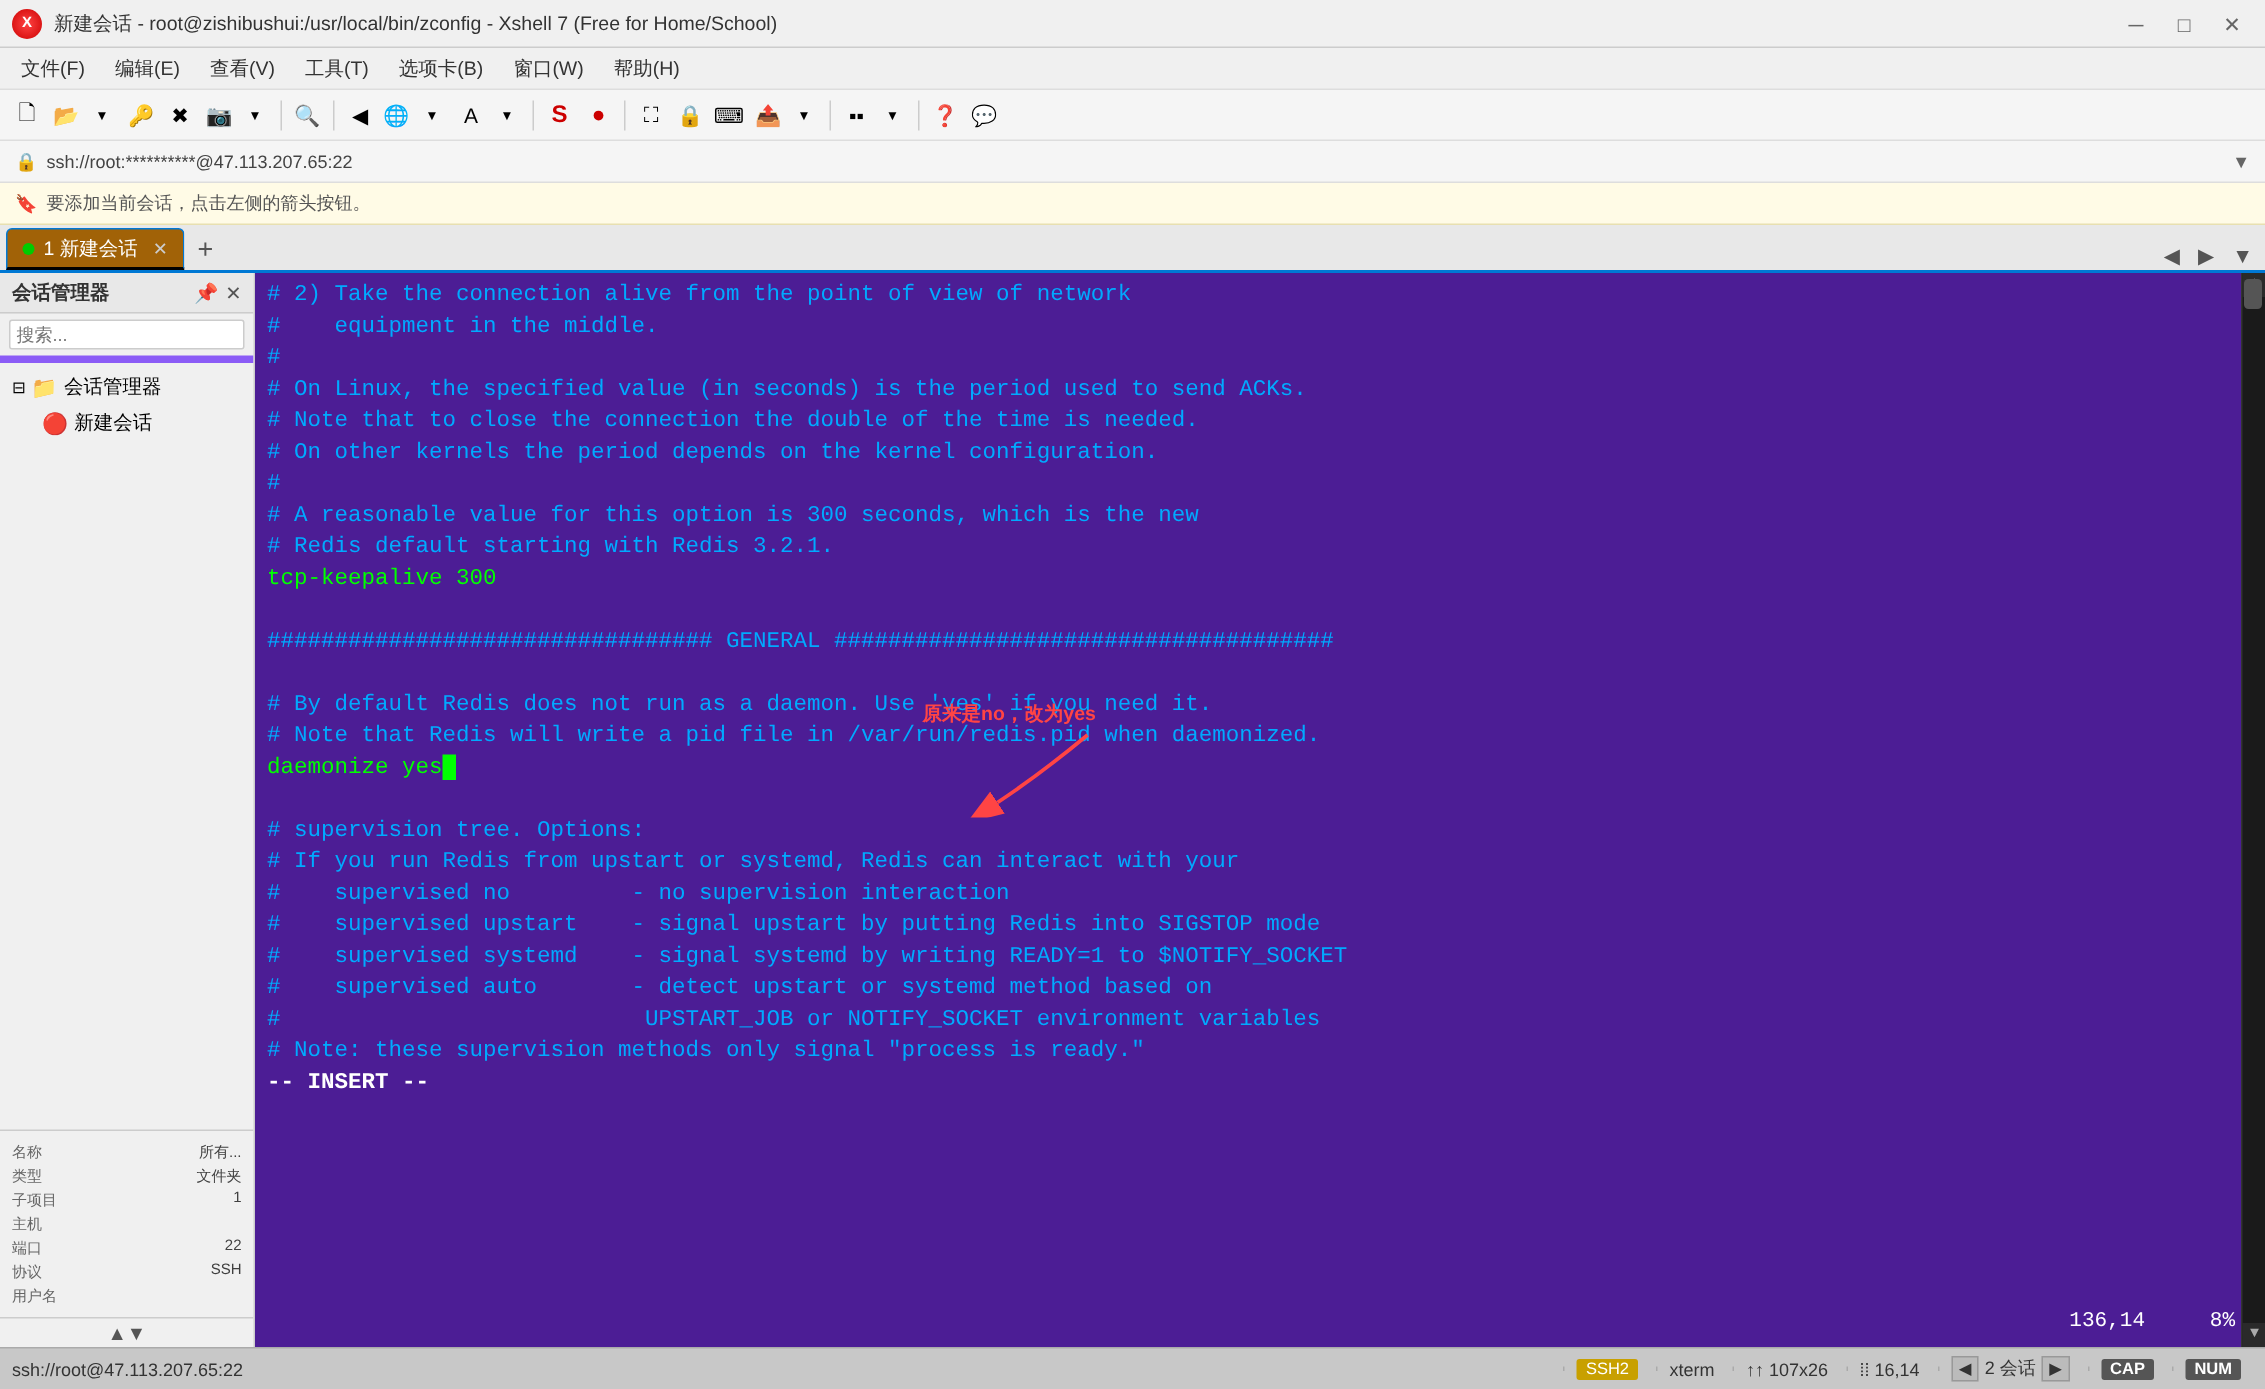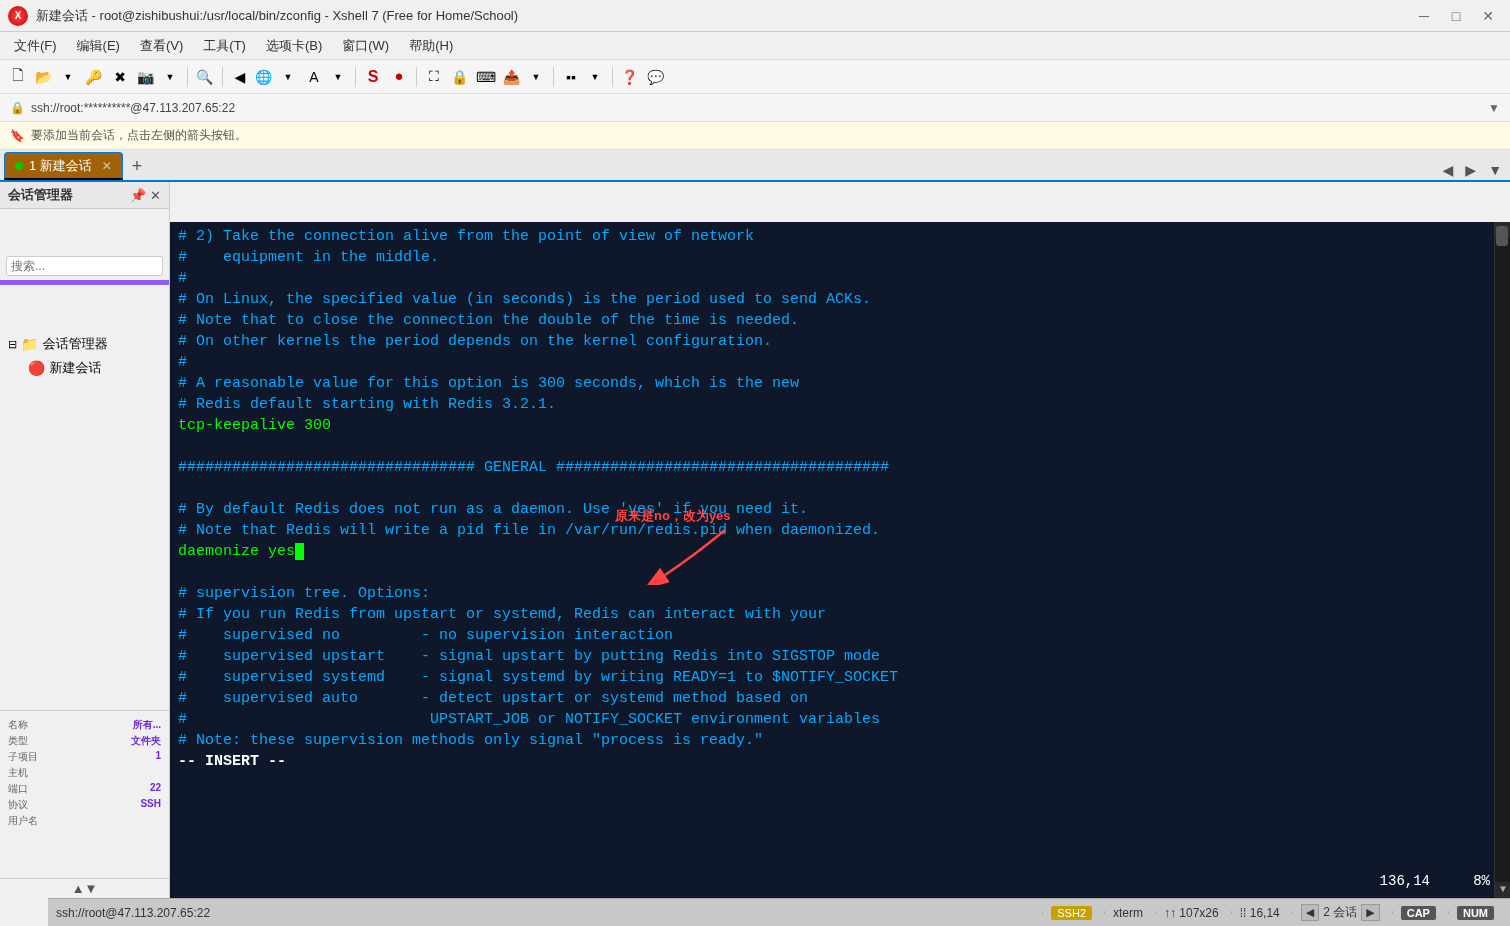--- a/index.html
+++ b/index.html
@@ -157,21 +157,20 @@
     }
 
     
     .sidebar {
       width: 170px;
       background: #f0f0f0;
       border-right: 1px solid #ccc;
       display: flex;
       flex-direction: column;
       overflow: hidden;
-      gap: 43px;
     }
     .sidebar-header {
       display: flex;
       align-items: center;
       padding: 4px 8px;
       border-bottom: 1px solid #ccc;
       background: #e8e8e8;
     }
     .sidebar-title {
       font-size: 13px; font-weight: bold; color: #333; flex: 1;
@@ -209,39 +208,38 @@
       padding: 6px 8px;
       font-size: 10px;
       color: #333;
     }
     .info-row {
       display: flex;
       justify-content: space-between;
       padding: 1px 0;
     }
     .info-label { color: #666; }
-    .info-value { color: #6d28d9; font-weight: 700; }
+    .info-value { color: #404040; font-weight: 400; }
     .sidebar-scroll-btn {
       display: flex; align-items: center; justify-content: center;
       padding: 2px;
       border-top: 1px solid #ccc;
     }
 
     
     .terminal {
       flex: 1;
-      background: #0f172a;
+      background: #4c1d95;
       overflow: hidden;
       position: relative;
       font-family: 'Courier New', Consolas, monospace;
       font-size: 15px;
       line-height: 1.4;
       padding: 4px 8px;
       color: #00ff00;
-      margin-top: 40px;
     }
     .terminal .line {
       white-space: pre;
       display: block;
     }
     .terminal .comment { color: #00aaff; }
     .terminal .normal { color: #00ff00; }
     .terminal .section { color: #00aaff; }
     .terminal .annotation {
       color: #ff4444;
@@ -282,21 +280,20 @@
     .status-bar {
       background: #c8c8c8;
       height: 28px;
       display: flex;
       align-items: center;
       padding: 12px 8px;
       font-size: 12px;
       color: #333;
       border-top: 1px solid #aaa;
       gap: 4px;
-      margin-left: 48px;
     }
     .status-ssh { flex: none; }
     .status-spacer { flex: 1; }
     .status-item {
       padding: 0 8px;
       border-left: 1px solid #aaa;
       height: 100%;
       display: flex; align-items: center;
     }
     .status-item:first-child { border-left: none; }

